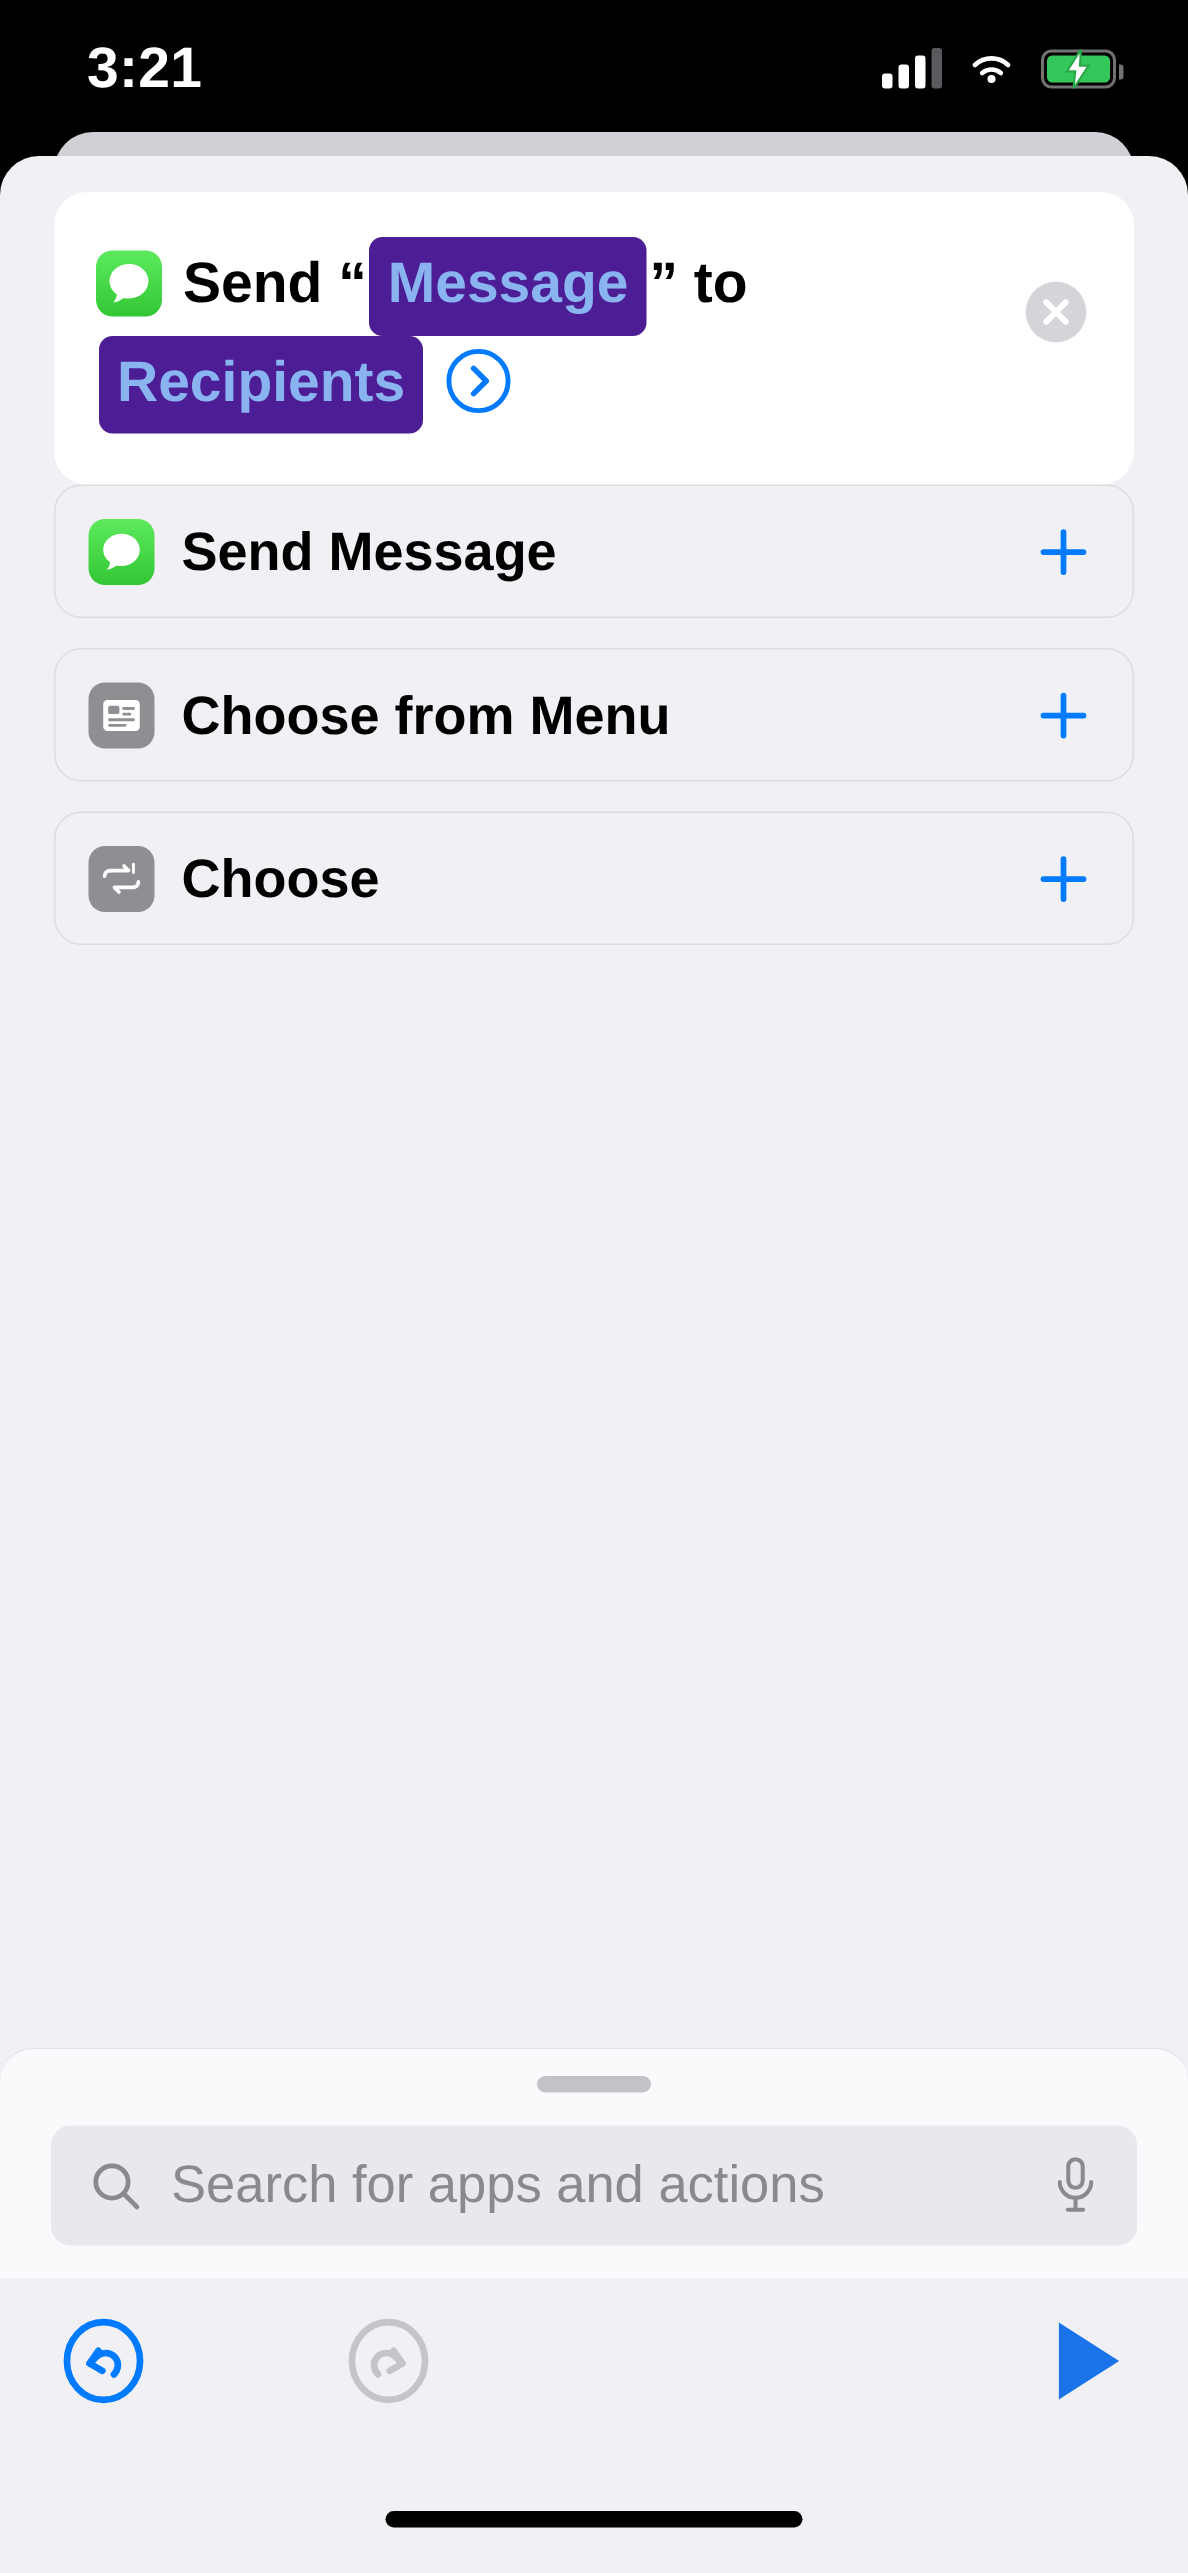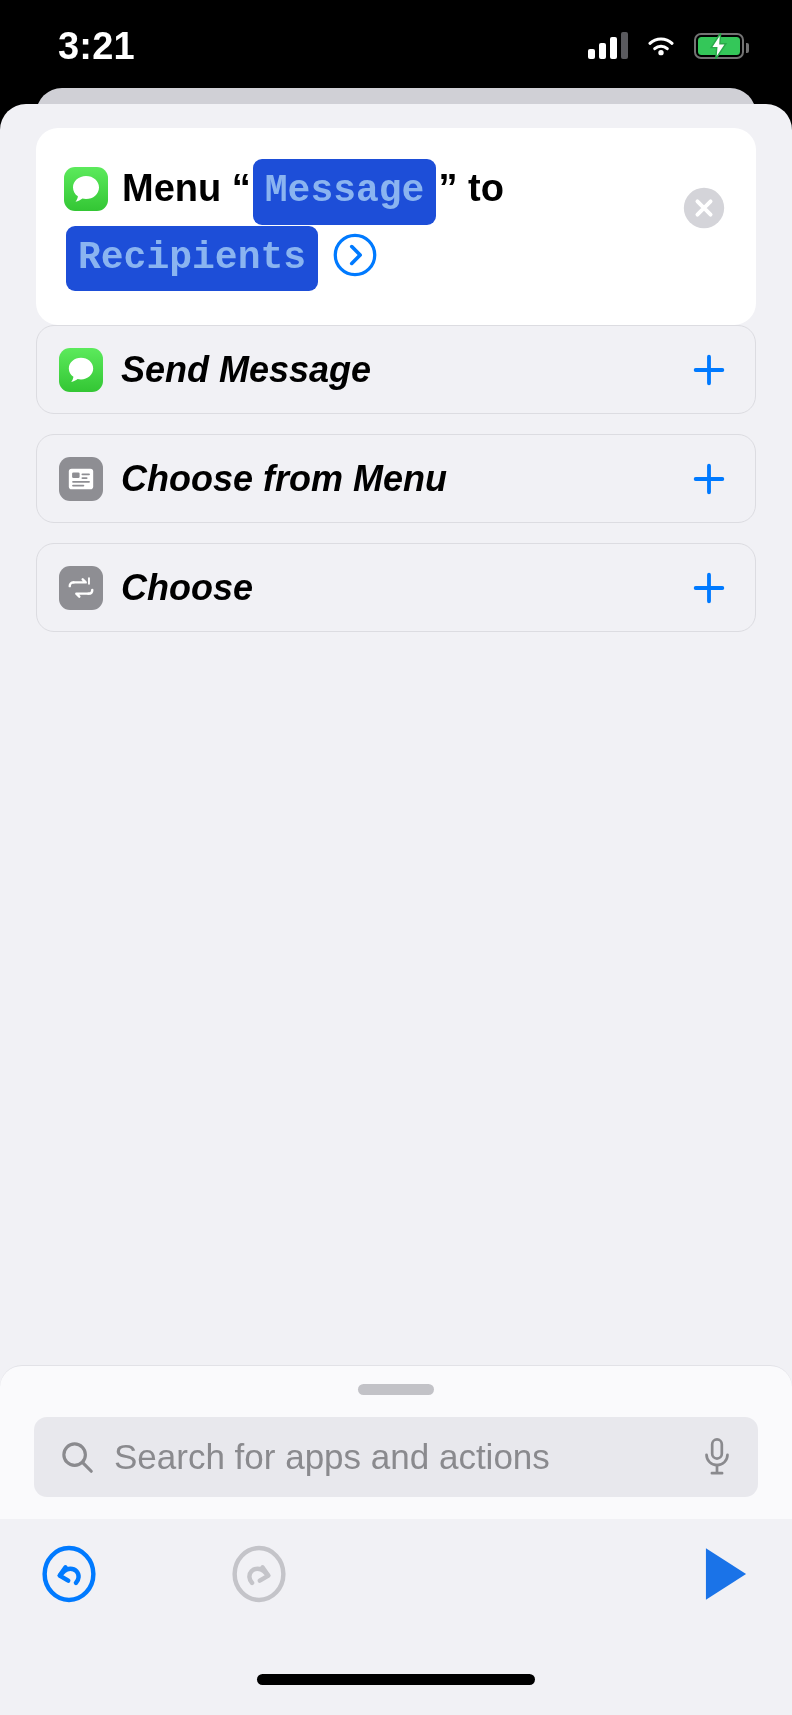--- a/index.html
+++ b/index.html
@@ -107,26 +107,25 @@
   }
   .app-ico {
     display: inline-block; vertical-align: -10px;
     width: 44px; height: 44px; border-radius: 11px;
     margin-right: 14px;
   }
   .app-ico.msg { background: linear-gradient(#5cea5c,#33c634); position: relative; }
   .app-ico.msg svg { position: absolute; inset: 6px; }
   .token {
     display: inline-block;
-    background: #1d4ed8; color: #8ab4f0;
+    background: #4c1d95; color: #8ab4f0;
     border-radius: 9px;
     padding: 1px 12px 3px 12px;
     font-weight: 700;
     margin: 0 2px;
-    font-family: Liberation Mono, monospace;
   }
   .quote { font-weight: 700; color: #000; }
   .disclose {
     display: inline-block; vertical-align: -10px;
     width: 46px; height: 46px; margin-left: 12px;
   }
   .card-close {
     position: absolute; top: 58px; right: 30px;
     width: 44px; height: 44px; cursor: pointer;
   }
@@ -139,21 +138,20 @@
   .sugg-list { margin: 0 36px; }
   .sugg-row {
     display: flex; align-items: center;
     height: 89px;
     border: 1.6px solid #dcdce1;
     border-radius: 18px;
     padding: 0 26px 0 22px;
     margin-bottom: 20px;
     background: transparent;
     cursor: pointer;
-    font-style: italic;
   }
   .sugg-ico {
     width: 44px; height: 44px; border-radius: 11px;
     flex: none; position: relative; margin-right: 18px;
   }
   .sugg-ico.green { background: linear-gradient(#5cea5c,#33c634); }
   .sugg-ico.gray  { background: #8e8e93; }
   .sugg-ico svg { position: absolute; inset: 7px; }
   .sugg-label { flex: 1; font-size: 36px; font-weight: 700; color: #000; }
   .plus-btn { width: 40px; height: 40px; flex: none; cursor: pointer; }
@@ -232,21 +230,21 @@
 
   <div class="sheet">
 
 
     <div class="action-card">
       <div class="action-line">
         <span class="app-ico msg">
           <svg viewBox="0 0 32 32">
             <path d="M16 3C8.8 3 3 8.1 3 14.4c0 3.6 1.9 6.8 4.9 8.9-.2 1.9-1 3.9-2.4 5.4 2.6-.4 5-1.6 6.9-3.1 1.1.3 2.3.4 3.6.4 7.2 0 13-5.1 13-11.6S23.2 3 16 3z" fill="#fff"></path>
           </svg>
-        </span><span>Menu</span>
+        </span><span>Send</span>
         <span class="quote">“</span><span class="token">Message</span><span class="quote">”</span>
         <span>to</span>
         <span class="token">Recipients</span><svg class="disclose" viewBox="0 0 24 24">
           <circle cx="12" cy="12" r="10.3" fill="none" stroke="#007aff" stroke-width="1.7"></circle>
           <path d="M10.3 7.6l4.4 4.4-4.4 4.4" fill="none" stroke="#007aff" stroke-width="1.9" stroke-linecap="round" stroke-linejoin="round"></path>
         </svg>
       </div>
       <svg class="card-close" viewBox="0 0 24 24">
         <circle cx="12" cy="12" r="11" fill="#d4d4d9"></circle>
         <path d="M8.4 8.4l7.2 7.2M15.6 8.4l-7.2 7.2" stroke="#fff" stroke-width="2.1" stroke-linecap="round"></path>

